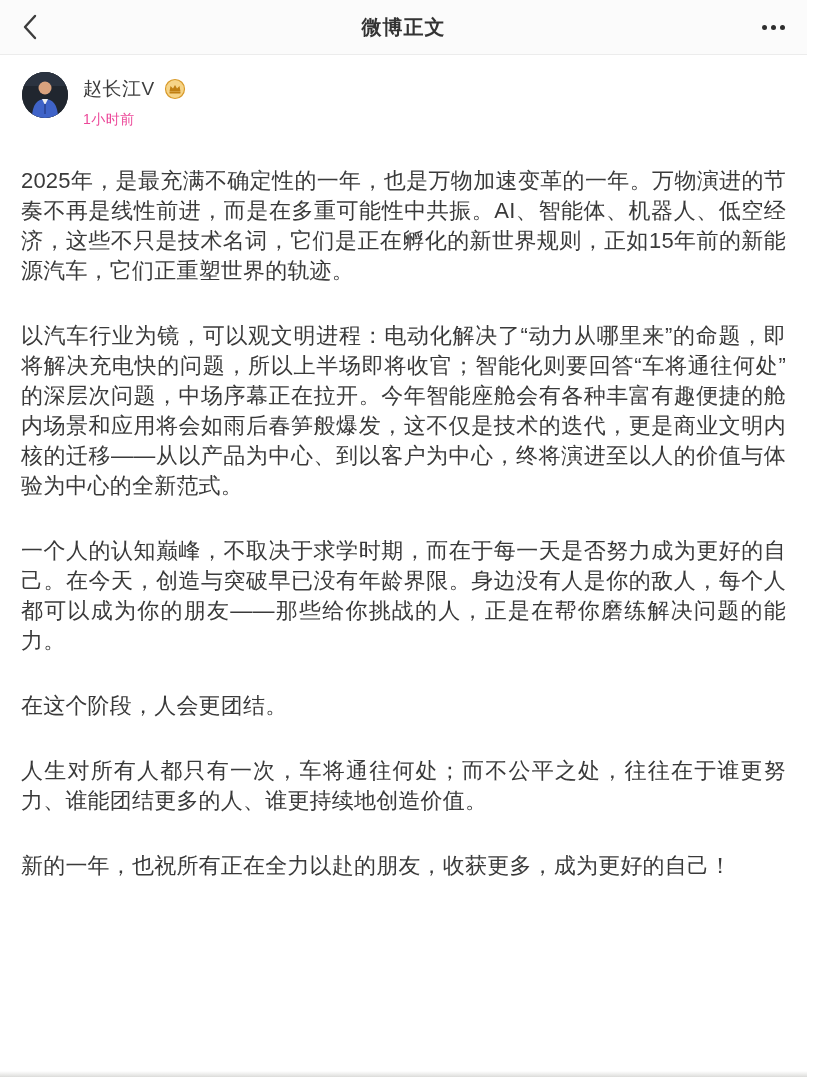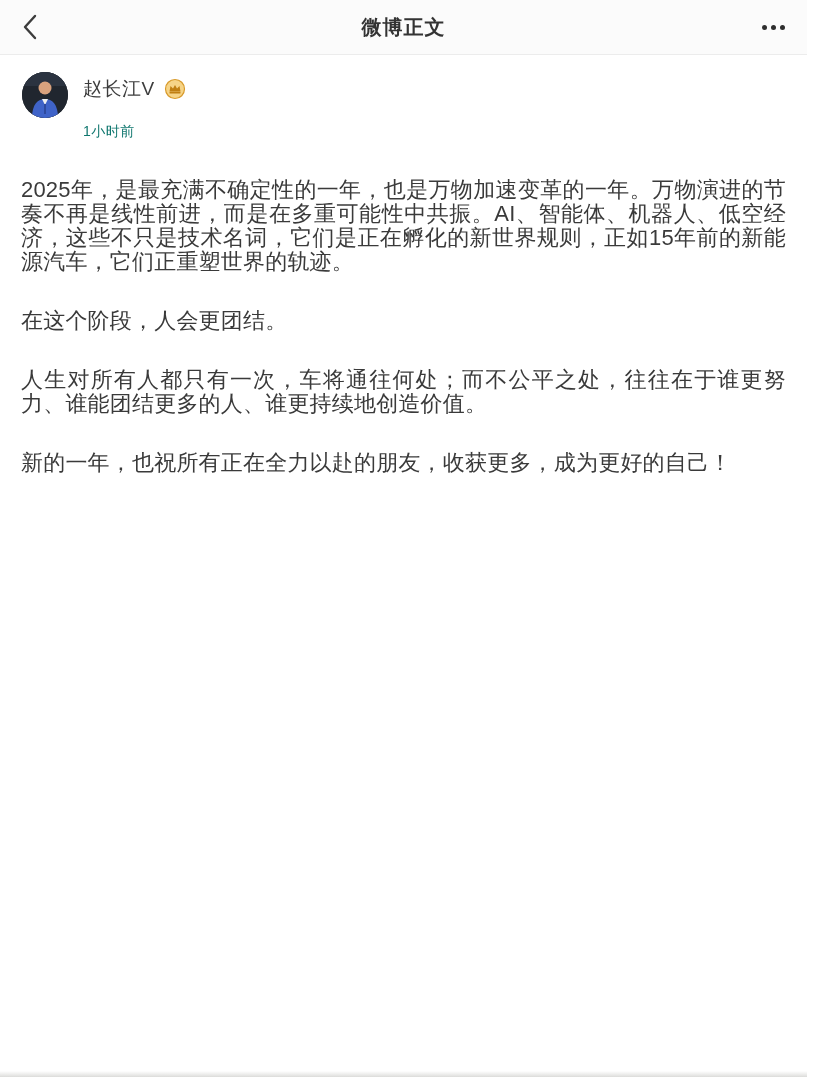--- a/index.html
+++ b/index.html
@@ -78,32 +78,32 @@
     color: #3d3d3d;
     cursor: pointer;
     letter-spacing: 0.5px;
   }
   .vip-badge {
     margin-left: 9px;
     width: 22px; height: 22px;
     display: inline-flex;
   }
   .timestamp {
-    margin-top: 21px;
+    margin-top: 9px;
     font-size: 14px;
-    color: #0f766e;
+    color: #ec4899;
     letter-spacing: 0.5px;
   }
 
   
   .post-content {
     padding: 0 21px;
     margin-top: 37px;
     font-size: 22px;
-    line-height: 24px;
+    line-height: 30px;
     color: #3a3a3a;
     letter-spacing: 0.2px;
     text-align: justify;
   }
   .post-content p { margin-bottom: 35px; }
   .post-content p:last-child { margin-bottom: 15px; }
 
   .bottom-fade {
     position: absolute;
     left: 0; right: 0; bottom: 0;
@@ -154,20 +154,22 @@
             <rect x="5.5" y="13.8" width="11" height="1.8" rx="0.7" fill="#c07f12"></rect>
           </svg>
         </span>
       </div>
       <div class="timestamp">1小时前</div>
     </div>
   </div>
 
   <main class="post-content">
     <p>2025年，是最充满不确定性的一年，也是万物加速变革的一年。万物演进的节奏不再是线性前进，而是在多重可能性中共振。AI、智能体、机器人、低空经济，这些不只是技术名词，它们是正在孵化的新世界规则，正如15年前的新能源汽车，它们正重塑世界的轨迹。</p>
+    <p>以汽车行业为镜，可以观文明进程：电动化解决了“动力从哪里来”的命题，即将解决充电快的问题，所以上半场即将收官；智能化则要回答“车将通往何处”的深层次问题，中场序幕正在拉开。今年智能座舱会有各种丰富有趣便捷的舱内场景和应用将会如雨后春笋般爆发，这不仅是技术的迭代，更是商业文明内核的迁移——从以产品为中心、到以客户为中心，终将演进至以人的价值与体验为中心的全新范式。</p>
+    <p>一个人的认知巅峰，不取决于求学时期，而在于每一天是否努力成为更好的自己。在今天，创造与突破早已没有年龄界限。身边没有人是你的敌人，每个人都可以成为你的朋友——那些给你挑战的人，正是在帮你磨练解决问题的能力。</p>
     <p>在这个阶段，人会更团结。</p>
     <p>人生对所有人都只有一次，车将通往何处；而不公平之处，往往在于谁更努力、谁能团结更多的人、谁更持续地创造价值。</p>
     <p>新的一年，也祝所有正在全力以赴的朋友，收获更多，成为更好的自己！</p>
 
   </main>
 
   <div class="bottom-fade"></div>
 </div>
 
 </body></html>

